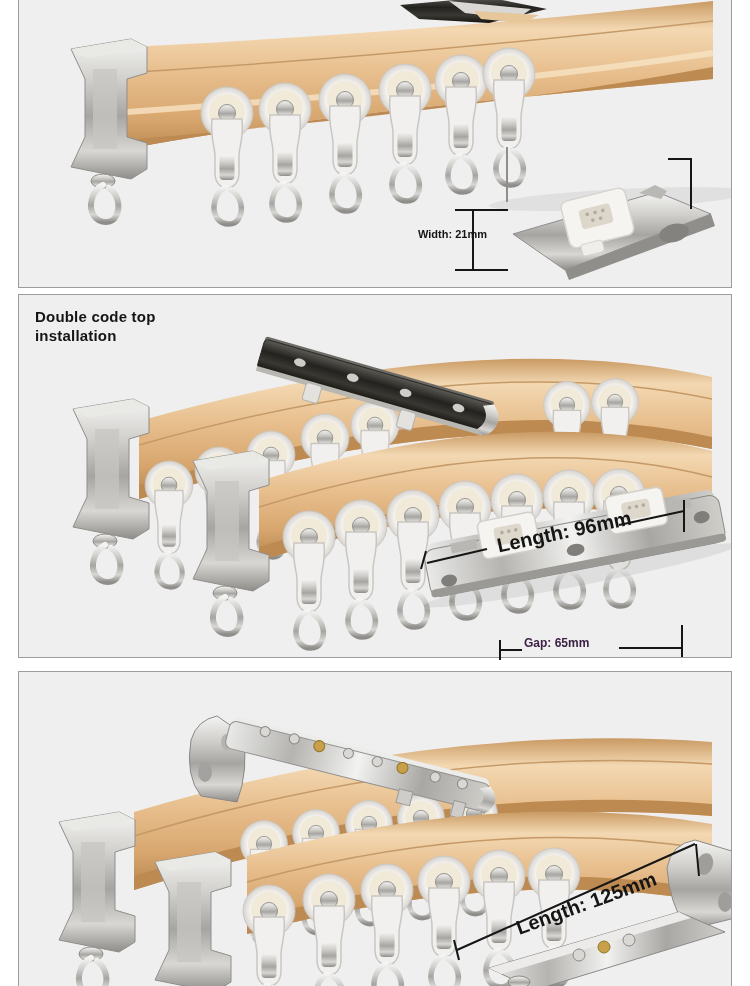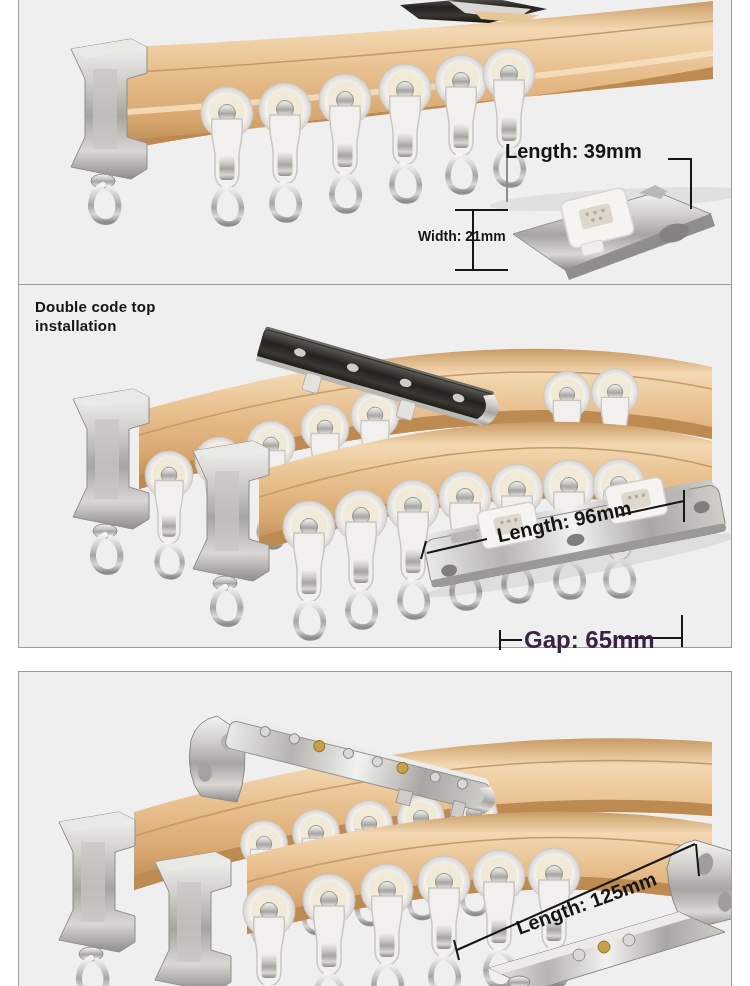--- a/index.html
+++ b/index.html
@@ -5,32 +5,32 @@
   :root{
     --page-bg:#ffffff; --panel-bg:#f0eff0; --panel-border:#9c9c9c;
     --annotation-text:#151515; --gap-text:#3b2244; --dimension-line:#161616;
   }
   *{margin:0;padding:0;box-sizing:border-box;}
   body{background:#fff;font-family:"Liberation Sans","DejaVu Sans",sans-serif;}
   .page{position:relative;width:750px;height:986px;background:var(--page-bg);overflow:hidden;}
   .panel{position:absolute;left:18px;width:714px;background:var(--panel-bg);
          border:1px solid var(--panel-border);}
   .panel-1{top:-4px;height:292px;}
-  .panel-2{top:284px;height:364px;}
+  .panel-2{top:294px;height:364px;}
   .panel-3{top:671px;height:340px;}
   .scene{position:absolute;left:0;top:0;}
   symbol{overflow:visible;}
   .panel-title{position:absolute;font-weight:bold;font-size:15px;line-height:19px;
                color:var(--annotation-text);letter-spacing:.2px;}
   .panel-title span{display:block;}
   .dim-label{position:absolute;font-weight:bold;white-space:nowrap;color:var(--annotation-text);}
   .len39{left:486px;top:143px;font-size:20px;}
-  .w21{left:399px;top:231px;font-size:14px;}
+  .w21{left:399px;top:231px;font-size:11px;}
   .len96{left:476px;top:240px;font-size:20px;transform:rotate(-12deg);transform-origin:left top;}
-  .gap65{left:505px;top:341px;font-size:24px;color:var(--gap-text);}
+  .gap65{left:505px;top:341px;font-size:12px;color:var(--gap-text);}
   .len125{left:494px;top:246px;font-size:20px;transform:rotate(-20deg);transform-origin:left top;}
   .t2{left:16px;top:12px;}
   .t3{left:19px;top:12px;}
 </style>
 </head>
 <body>
 
 <div class="page">
 
   <section class="panel panel-1">
@@ -130,21 +130,20 @@
       </g>
 
       <g stroke="var(--dimension-line)" stroke-width="2" fill="none">
         <line x1="488" y1="150" x2="488" y2="205" stroke="#8f8e8b"></line>
         <polyline points="649,162 672,162 672,212"></polyline>
         <line x1="454" y1="213" x2="454" y2="273"></line>
         <line x1="436" y1="213" x2="489" y2="213"></line>
         <line x1="436" y1="273" x2="489" y2="273"></line>
       </g>
     </svg>
-    <div class="dim-label len39">Length: 39mm</div>
     <div class="dim-label w21">Width: 21mm</div>
   </section>
 
   <section class="panel panel-2">
     <svg class="scene" width="712" height="372" viewBox="0 0 712 372">
 
       <g>
         <path d="M120,126 Q460,30 693,82 L693,154 Q460,106 120,204 Z" fill="url(#railG)"></path>
         <path d="M120,150 Q460,54 693,104" fill="none" stroke="#c59a68" stroke-width="1.5"></path>
         <path d="M120,190 Q460,92 693,142 L693,154 Q460,106 120,204 Z" fill="#bd8a52"></path>

